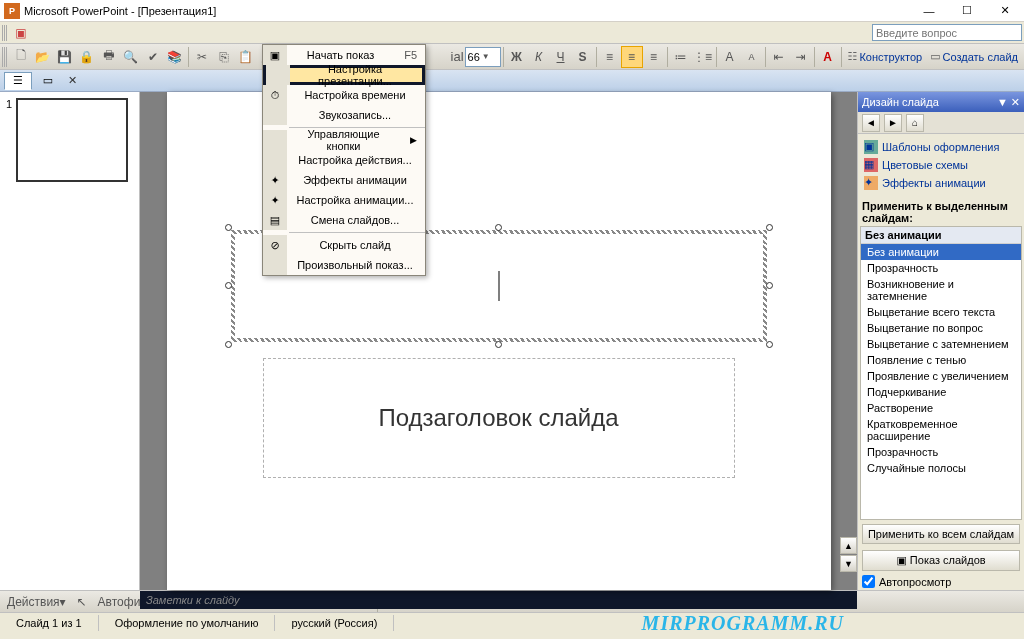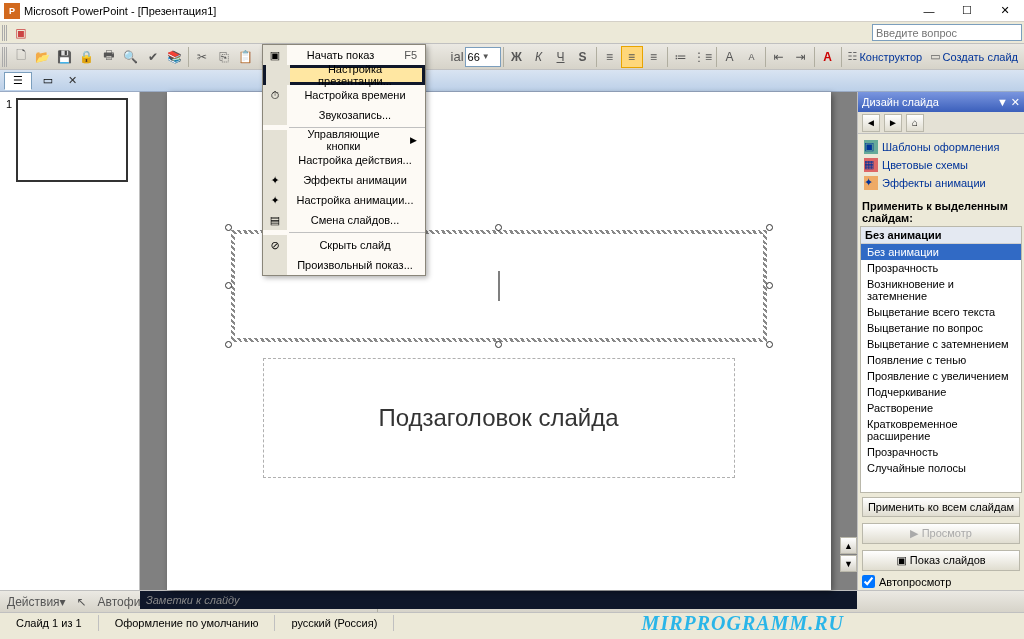--- a/index.html
+++ b/index.html
@@ -249,21 +249,20 @@
         <div class="aitem">Выцветание с затемнением</div>
         <div class="aitem">Появление с тенью</div>
         <div class="aitem">Проявление с увеличением</div>
         <div class="aitem">Подчеркивание</div>
         <div class="aitem">Растворение</div>
         <div class="aitem">Кратковременное расширение</div>
         <div class="aitem">Прозрачность</div>
         <div class="aitem">Случайные полосы</div>
       </div>
     <div class="panebtn">Применить ко всем слайдам</div>
-    <div class="panebtn dis">▶ <span>Просмотр</span></div>
     <div class="panebtn">▣ <span>Показ слайдов</span></div>
     <div class="panecheck">
         <input type="checkbox" checked="" style="">
         <span>Автопросмотр</span>
       </div>
   </div>
 </div>
 
 <div class="drawbar">
   <span class="grip"></span>

